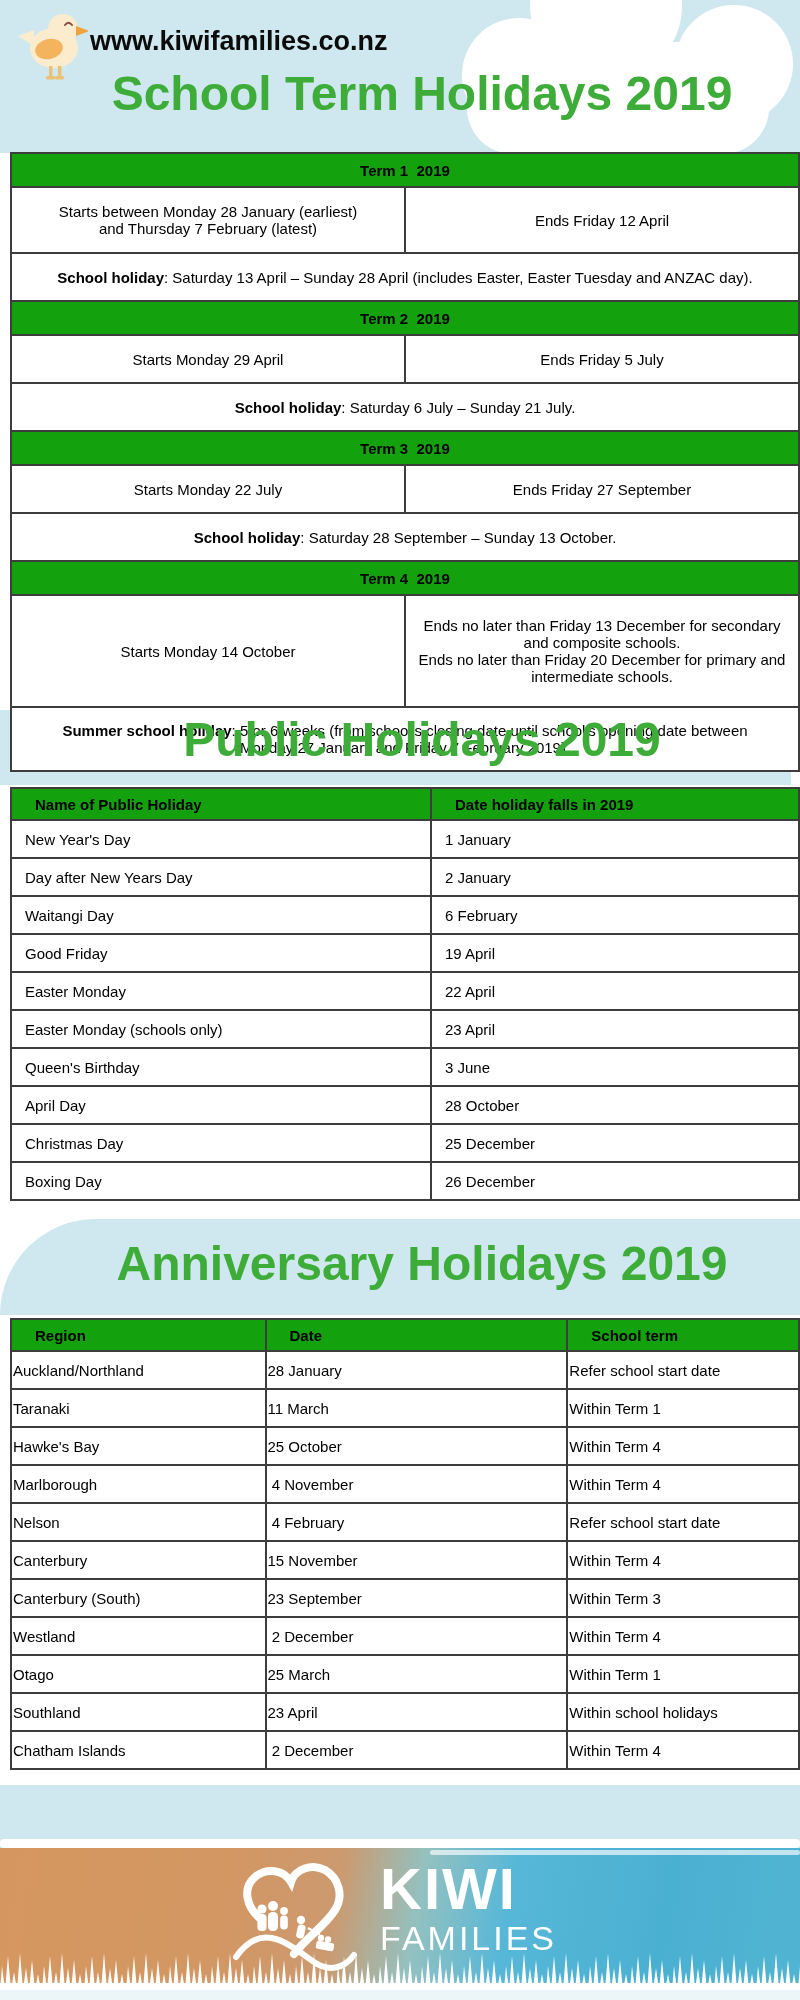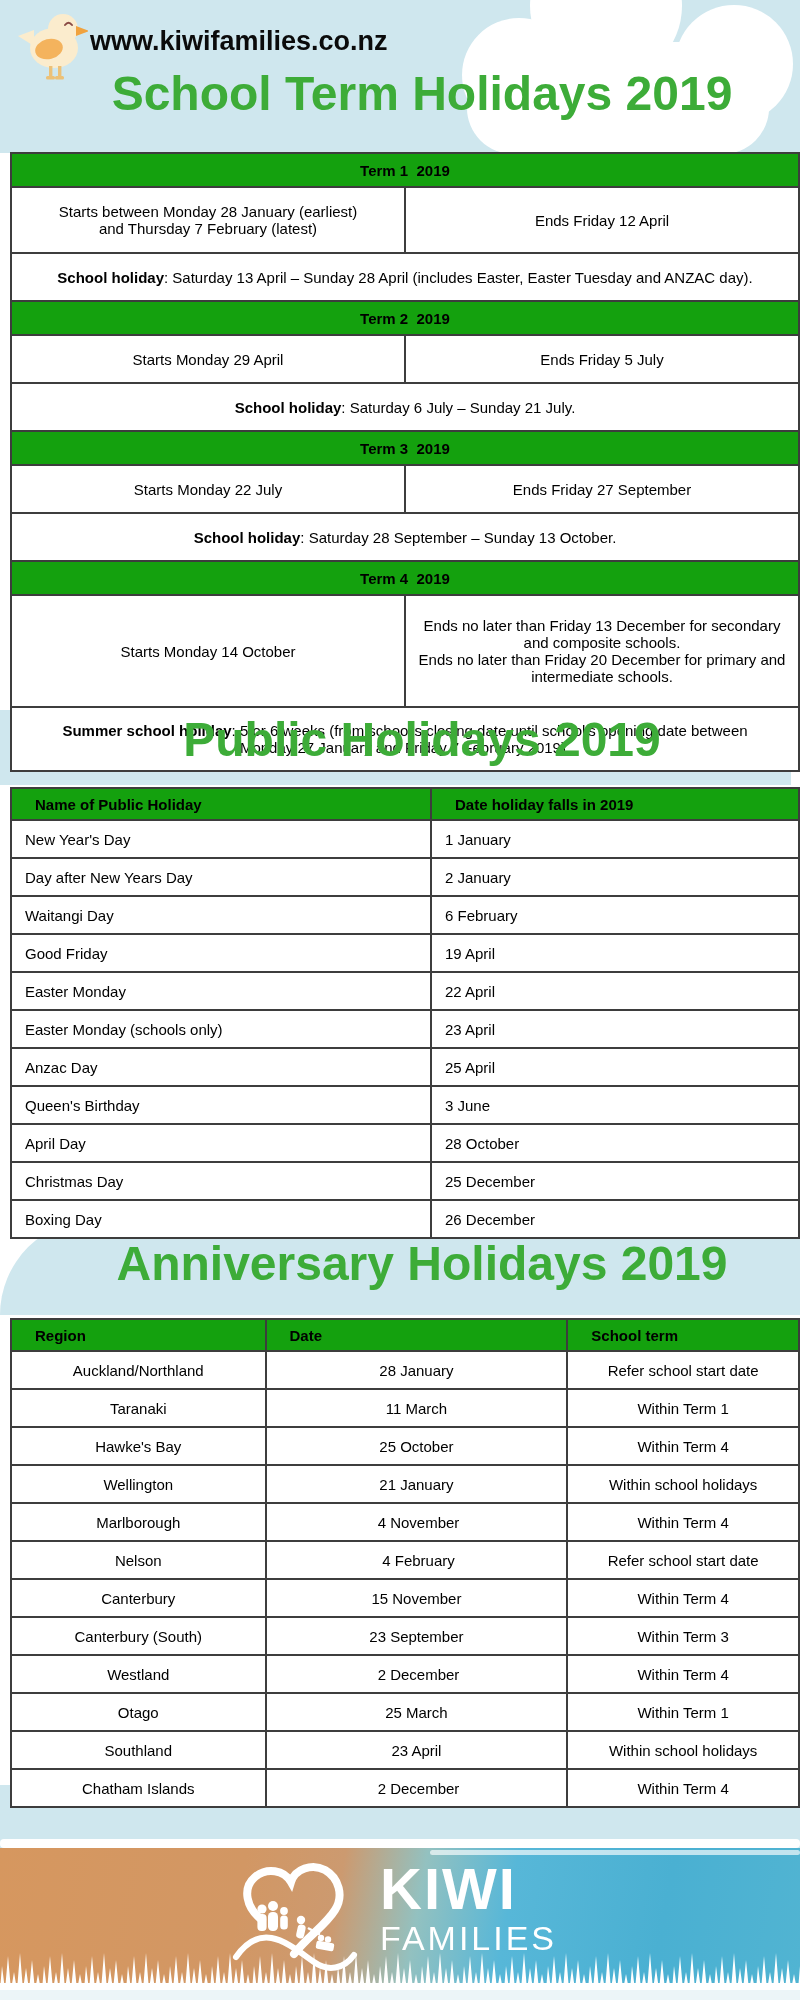--- a/index.html
+++ b/index.html
@@ -39,21 +39,21 @@
   .term-head td { background:#14a10e; font-weight:bold; text-align:center; height:30px; white-space:pre-wrap; font-size:15px; }
   .cell-c { text-align:center; white-space:pre-wrap; padding:4px 10px; }
   .row-start td { height:38px; }
   .row-start-1 td { height:56px; }
   .row-t4 td { height:102px; }
   .row-hol td { height:38px; text-align:center; padding:4px 12px; }
   .row-summer td { height:54px; text-align:center; padding:4px 28px; }
   .bold { font-weight:bold; }
   .ghead th { background:#14a10e; font-weight:bold; text-align:left; height:28px; padding-left:23px; }
   .t-public td { height:34px; padding-left:13px; }
-  .t-ann td { height:34px; white-space:pre-wrap;text-align:center; }
+  .t-ann td { height:34px; white-space:pre-wrap; }
   
   .wisp { position:absolute; background:#fff; }
   .wisp-1 { left:0; top:1839px; width:800px; height:9px; border-radius:4px; }
   .wisp-2 { left:430px; top:1850px; width:370px; height:5px; opacity:.65; border-radius:3px; }
   .banner { position:absolute; left:0; top:1848px; width:800px; height:138px;
     background:linear-gradient(100deg,#d6975f 0%,#d29764 30%,#cc9a70 42%,#93c1c0 52%,#57b7d8 63%,#4ab0d2 82%,#51b4d2 100%); }
   .logo { position:absolute; left:228px; top:1858px; width:360px; height:120px; }
   .logo-heart { position:absolute; left:0; top:2px; }
   .brand-text { position:absolute; left:152px; top:2px; color:#fff; }
   .brand-kiwi { font-size:58px; font-weight:bold; letter-spacing:2px; line-height:1.0; }
@@ -170,24 +170,20 @@
         </tr>
     <tr>
           <td>Easter Monday</td>
           <td>22 April</td>
         </tr>
     <tr>
           <td>Easter Monday (schools only)</td>
           <td>23 April</td>
         </tr>
     <tr>
-          <td>Anzac Day</td>
-          <td>25 April</td>
-        </tr>
-    <tr>
           <td>Queen's Birthday</td>
           <td>3 June</td>
         </tr>
     <tr>
           <td>April Day</td>
           <td>28 October</td>
         </tr>
     <tr>
           <td>Christmas Day</td>
           <td>25 December</td>
@@ -215,25 +211,20 @@
         </tr>
     <tr>
           <td>Taranaki</td>
           <td>11 March</td>
           <td>Within Term 1</td>
         </tr>
     <tr>
           <td>Hawke's Bay</td>
           <td>25 October</td>
           <td>Within Term 4</td>
-        </tr>
-    <tr>
-          <td>Wellington</td>
-          <td>21 January</td>
-          <td>Within school holidays</td>
         </tr>
     <tr>
           <td>Marlborough</td>
           <td> 4 November</td>
           <td>Within Term 4</td>
         </tr>
     <tr>
           <td>Nelson</td>
           <td> 4 February</td>
           <td>Refer school start date</td>

